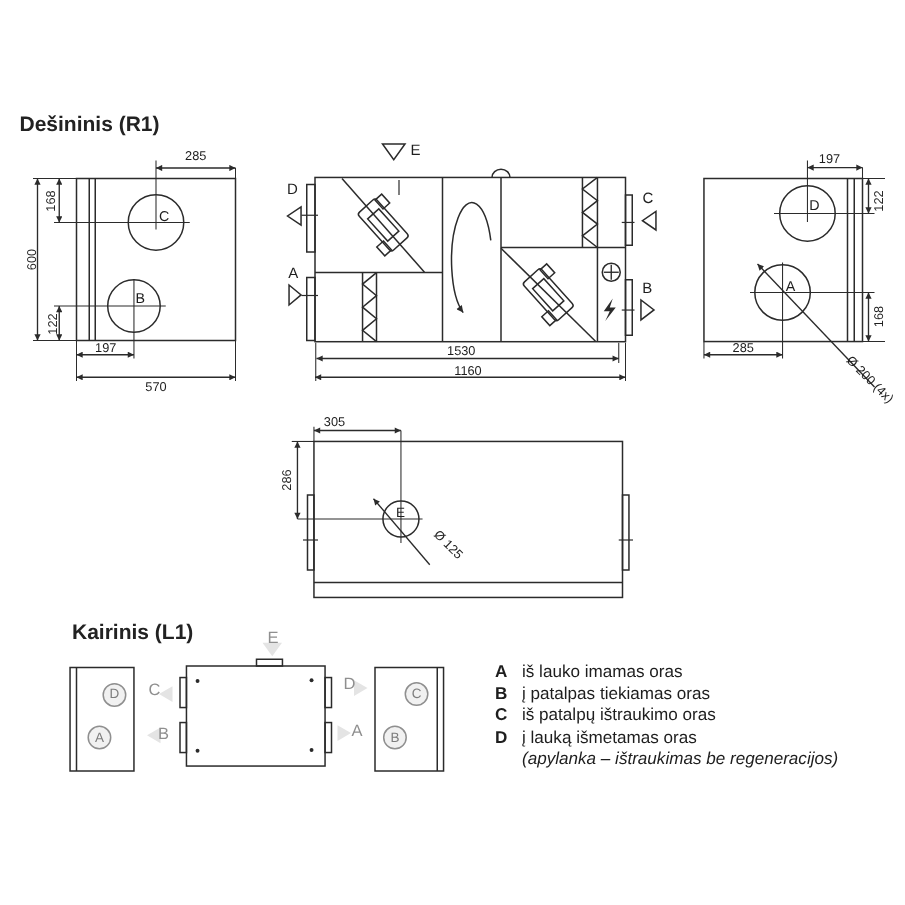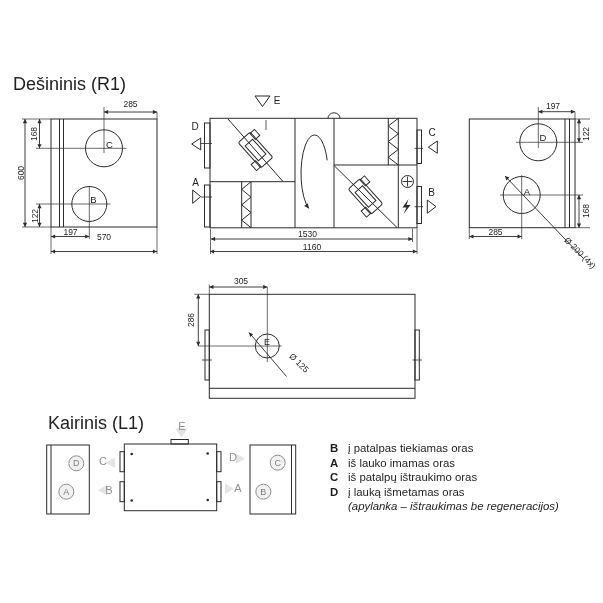--- a/index.html
+++ b/index.html
@@ -1,19 +1,19 @@
 <!DOCTYPE html>
 <html><head>
 <meta charset="utf-8">
 <style>
   html,body{margin:0;padding:0;background:#fff;}
   #stage{position:relative;width:603px;height:603px;background:#ffffff;overflow:hidden;
          font-family:"Liberation Sans", sans-serif;color:#1e1e1e;}
   svg{position:absolute;left:0;top:0;}
-  .title{position:absolute;font-size:18px;font-weight:normal;color:#222;white-space:nowrap;}
+  .title{position:absolute;font-size:14px;font-weight:bold;color:#222;white-space:nowrap;}
   .lbl{position:absolute;font-size:8.5px;color:#1e1e1e;white-space:nowrap;
        transform:translate(-50%,-50%);line-height:1;}
   .rot{transform:translate(-50%,-50%) rotate(-90deg);}
   .rot45{transform:translate(-50%,-50%) rotate(45deg);}
   .port{font-size:10px;color:#1e1e1e;}
   .cl{font-size:9.5px;}
   .grey{color:#8f8f8f;font-size:11px;}
   .greysm{color:#7d7d7d;font-size:9px;}
   .legend{position:absolute;left:330px;top:441px;font-size:11.4px;line-height:14.6px;color:#1e1e1e;}
   .lrow{white-space:nowrap;}
@@ -218,56 +218,56 @@
 </svg>
 
 <div class="title" style="left:13px;top:74px;">Dešininis (R1)</div>
 <div class="title" style="left:48px;top:413px;text-align:right;">Kairinis (L1)</div>
 
 <div class="lbl" style="left:130.5px;top:104px;">285</div>
 <div class="lbl rot" style="left:34px;top:133.5px;">168</div>
 <div class="lbl rot" style="left:21px;top:173px;">600</div>
 <div class="lbl rot" style="left:35px;top:215.5px;">122</div>
 <div class="lbl" style="left:70.5px;top:232px;">197</div>
-<div class="lbl" style="left:104px;top:237px;">570</div>
+<div class="lbl" style="left:104px;top:258px;">570</div>
 <div class="lbl cl" style="left:109.5px;top:145px;">C</div>
 <div class="lbl cl" style="left:93.5px;top:199.5px;">B</div>
 
 <div class="lbl port" style="left:277px;top:101px;">E</div>
 <div class="lbl port" style="left:195px;top:126.5px;">D</div>
 <div class="lbl port" style="left:195.5px;top:182.5px;">A</div>
 <div class="lbl port" style="left:432px;top:133px;">C</div>
 <div class="lbl port" style="left:431.5px;top:192.5px;">B</div>
 <div class="lbl" style="left:307.5px;top:233.5px;">1530</div>
 <div class="lbl" style="left:312px;top:246.5px;">1160</div>
 
 <div class="lbl" style="left:553px;top:105.5px;">197</div>
 <div class="lbl rot" style="left:585.5px;top:133.5px;">122</div>
 <div class="lbl rot" style="left:585.5px;top:211px;">168</div>
 <div class="lbl" style="left:495.5px;top:232px;">285</div>
 <div class="lbl cl" style="left:543px;top:138px;">D</div>
 <div class="lbl cl" style="left:527px;top:192px;">A</div>
 <div class="lbl rot45" style="left:580px;top:253px;">Ø 200 (4x)</div>
 
-<div class="lbl" style="left:241px;top:281px;">305</div>
+<div class="lbl" style="left:223px;top:281px;">305</div>
 <div class="lbl rot" style="left:191px;top:320px;">286</div>
 <div class="lbl" style="left:267px;top:342px;font-size:9px;">E</div>
 <div class="lbl rot45" style="left:299px;top:363px;">Ø 125</div>
 
 <div class="lbl grey" style="left:182px;top:425.5px;">E</div>
 <div class="lbl grey" style="left:103px;top:460.5px;">C</div>
 <div class="lbl grey" style="left:109px;top:490px;">B</div>
 <div class="lbl grey" style="left:233px;top:456.5px;">D</div>
 <div class="lbl grey" style="left:238px;top:488px;">A</div>
 <div class="lbl greysm" style="left:76.3px;top:463.3px;">D</div>
 <div class="lbl greysm" style="left:66.3px;top:491.7px;">A</div>
 <div class="lbl greysm" style="left:277.7px;top:462.7px;">C</div>
 <div class="lbl greysm" style="left:263.3px;top:491.7px;">B</div>
 
 <div class="legend">
+  <div class="lrow"><span class="lkey">A</span><span>iš lauko imamas oras</span></div>
   <div class="lrow"><span class="lkey">B</span><span>į patalpas tiekiamas oras</span></div>
-  <div class="lrow"><span class="lkey">A</span><span>iš lauko imamas oras</span></div>
   <div class="lrow"><span class="lkey">C</span><span>iš patalpų ištraukimo oras</span></div>
   <div class="lrow"><span class="lkey">D</span><span>į lauką išmetamas oras</span></div>
   <div class="lnote">(apylanka – ištraukimas be regeneracijos)</div>
 </div>
 
 </div>
 
 </body></html>

